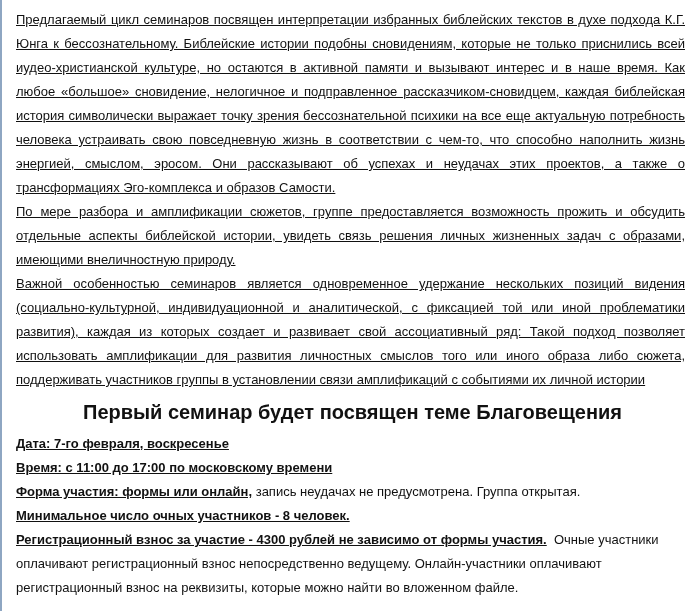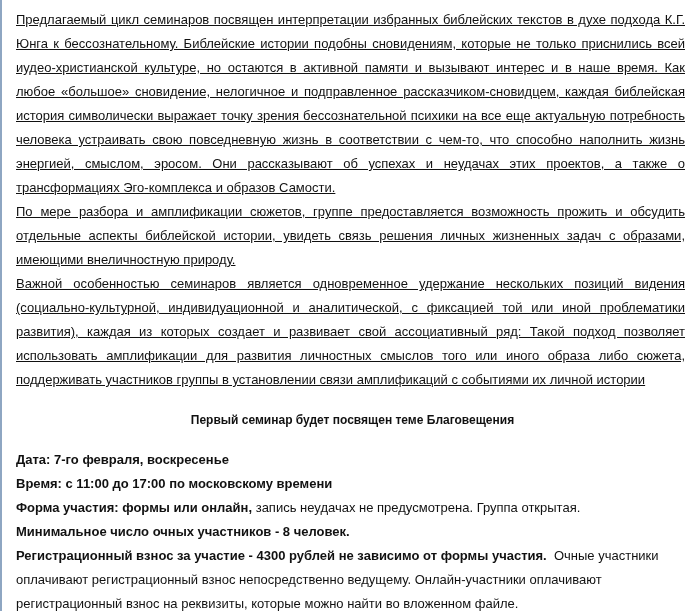--- a/index.html
+++ b/index.html
@@ -31,33 +31,33 @@
       font-size: 13px;
       line-height: 24px;
     }
     .para {
       margin: 0;
       text-align: justify;
       text-align-last: left;
       text-decoration: underline;
     }
     .heading {
-      margin: 16px;
+      margin: 8px;
       text-align: center;
       font-weight: bold;
-      font-size: 12px;
+      font-size: 20px;
       line-height: 24px;
       padding-left: 4px;
     }
     .info {
       margin: 0;
       line-height: 24px;
       text-align: left;
     }
-    .b { font-weight: bold; }
+    .b { font-weight: bold; text-decoration: underline; }
   </style>
 </head>
 <body>
 
 <div class="left-border"></div>
 
 <div class="content">
   <p class="para">Предлагаемый цикл семинаров посвящен интерпретации избранных библейских текстов в духе подхода К.Г. Юнга к бессознательному. Библейские истории подобны сновидениям, которые не только приснились всей иудео-христианской культуре, но остаются в активной памяти и вызывают интерес и в наше время. Как любое «большое» сновидение, нелогичное и подправленное рассказчиком-сновидцем, каждая библейская история символически выражает точку зрения бессознательной психики на все еще актуальную потребность человека устраивать свою повседневную жизнь в соответствии с чем-то, что способно наполнить жизнь энергией, смыслом, эросом. Они рассказывают об успехах и неудачах этих проектов, а также о трансформациях Эго-комплекса и образов Самости.</p>
   <p class="para">По мере разбора и амплификации сюжетов, группе предоставляется возможность прожить и обсудить отдельные аспекты библейской истории, увидеть связь решения личных жизненных задач с образами, имеющими внеличностную природу.</p>
   <p class="para">Важной особенностью семинаров является одновременное удержание нескольких позиций видения (социально-культурной, индивидуационной и аналитической, с фиксацией той или иной проблематики развития), каждая из которых создает и развивает свой ассоциативный ряд: Такой подход позволяет использовать амплификации для развития личностных смыслов того или иного образа либо сюжета, поддерживать участников группы в установлении связи амплификаций с событиями их личной истории</p>

